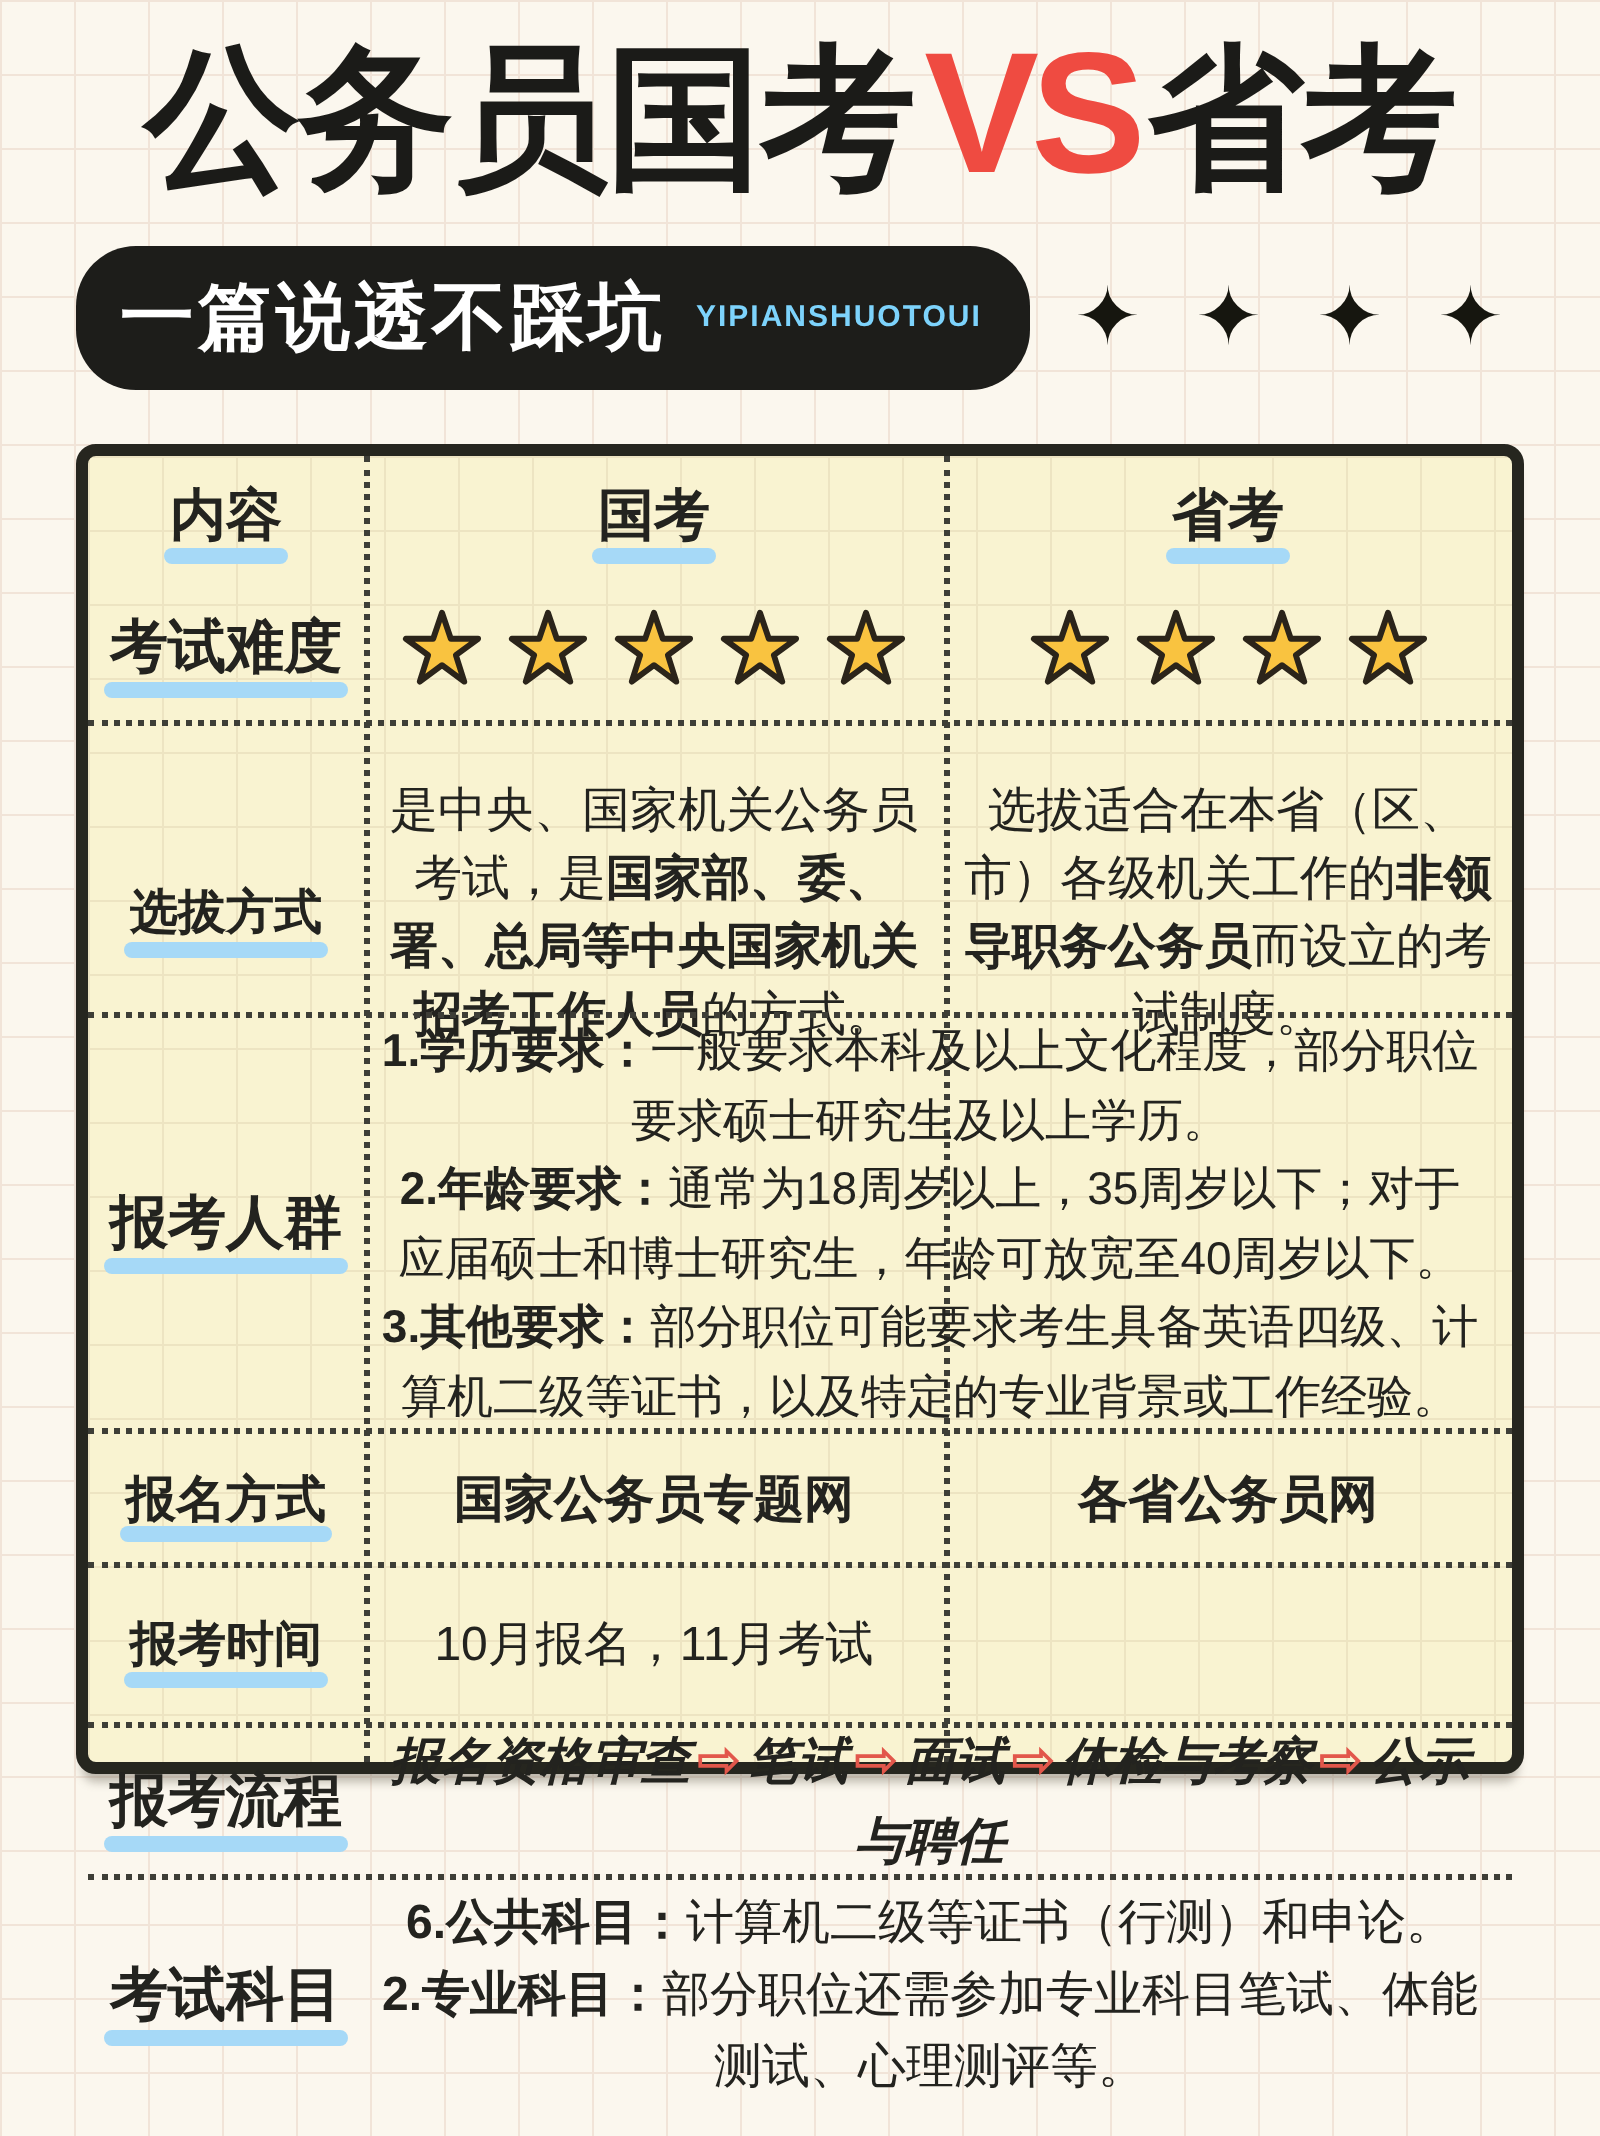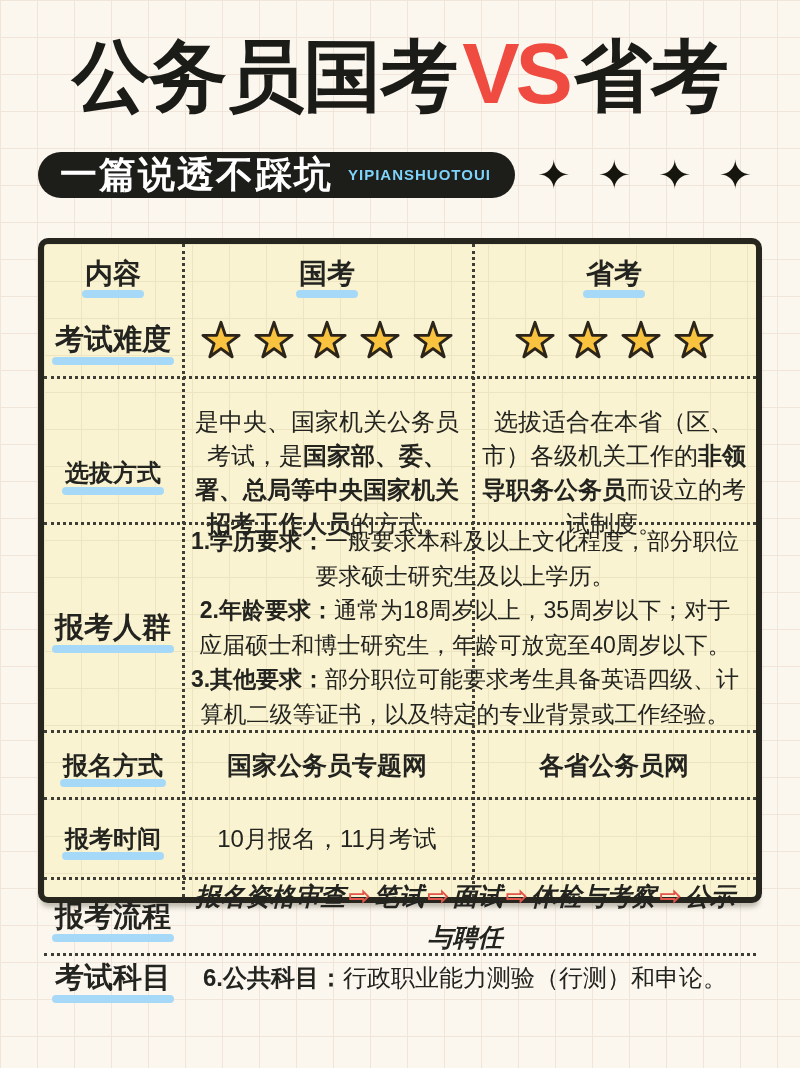--- a/index.html
+++ b/index.html
@@ -9,31 +9,31 @@
     background-image:
       linear-gradient(#f1e4d8 1px, transparent 1px),
       linear-gradient(90deg,#f1e4d8 1px, transparent 1px);
     background-size:37px 37px;
     font-family:"Liberation Sans","DejaVu Sans",sans-serif;
     color:#23231f;
   }
 
   
   .title{
-    margin-top:24px;text-align:center;
+    margin-top:8px;text-align:center;
     font-size:78px;font-weight:900;line-height:1.14;letter-spacing:-1px;
     color:#1b1b18;white-space:nowrap;
   }
   .title .vs{color:#ef4b41;font-size:86px;letter-spacing:-4px;padding:0 5px;}
 
   
   .banner{display:flex;align-items:center;justify-content:space-between;
     margin:24px 44px 0 38px;height:58px;}
   .pill{display:flex;align-items:center;background:#1d1d1a;border-radius:30px;
-    height:46px;padding:0 24px 0 22px;gap:15px;}
+    height:72px;padding:0 24px 0 22px;gap:15px;}
   .pill-text{color:#ffffff;font-size:37px;font-weight:900;letter-spacing:2px;white-space:nowrap;}
   .pinyin{display:flex;flex-direction:row;color:#7dd3fc;font-size:15px;
     font-weight:800;line-height:1.2;letter-spacing:1px;}
   .sparkles{display:flex;gap:27px;align-items:center;margin-right:4px;}
   .sparkle{font-size:40px;color:#16160f;line-height:1;}
 
   
   .ctable{
     margin:34px auto 0;width:724px;height:665px;box-sizing:border-box;
     border:6px solid #26261f;border-radius:10px;
@@ -212,16 +212,17 @@
       </div>
       <div class="cell spancell">
         <div class="para"><span class="seg">报名资格审查</span><span class="arrow">⇨</span><span class="seg">笔试</span><span class="arrow">⇨</span><span class="seg">面试</span><span class="arrow">⇨</span><span class="seg">体检与考察</span><span class="arrow">⇨</span><span class="seg">公示与聘任</span></div>
       </div>
     </div>
     <div class="trow row-subjects sep">
       <div class="cell lab">
         <span class="ul">考试科目</span>
       </div>
       <div class="cell spancell">
-        <div class="para"><span class="seg b">6.公共科目：</span><span class="seg">行政职业能力测验（行测）和申论。</span></div>
+        <div class="para"><span class="seg b">6.公共科目：</span><span class="seg">计算机二级等证书（行测）和申论。</span></div>
+        <div class="para"><span class="seg b">2.专业科目：</span><span class="seg">部分职位还需参加专业科目笔试、体能测试、心理测评等。</span></div>
       </div>
     </div>
   </div>
 
 </body></html>

